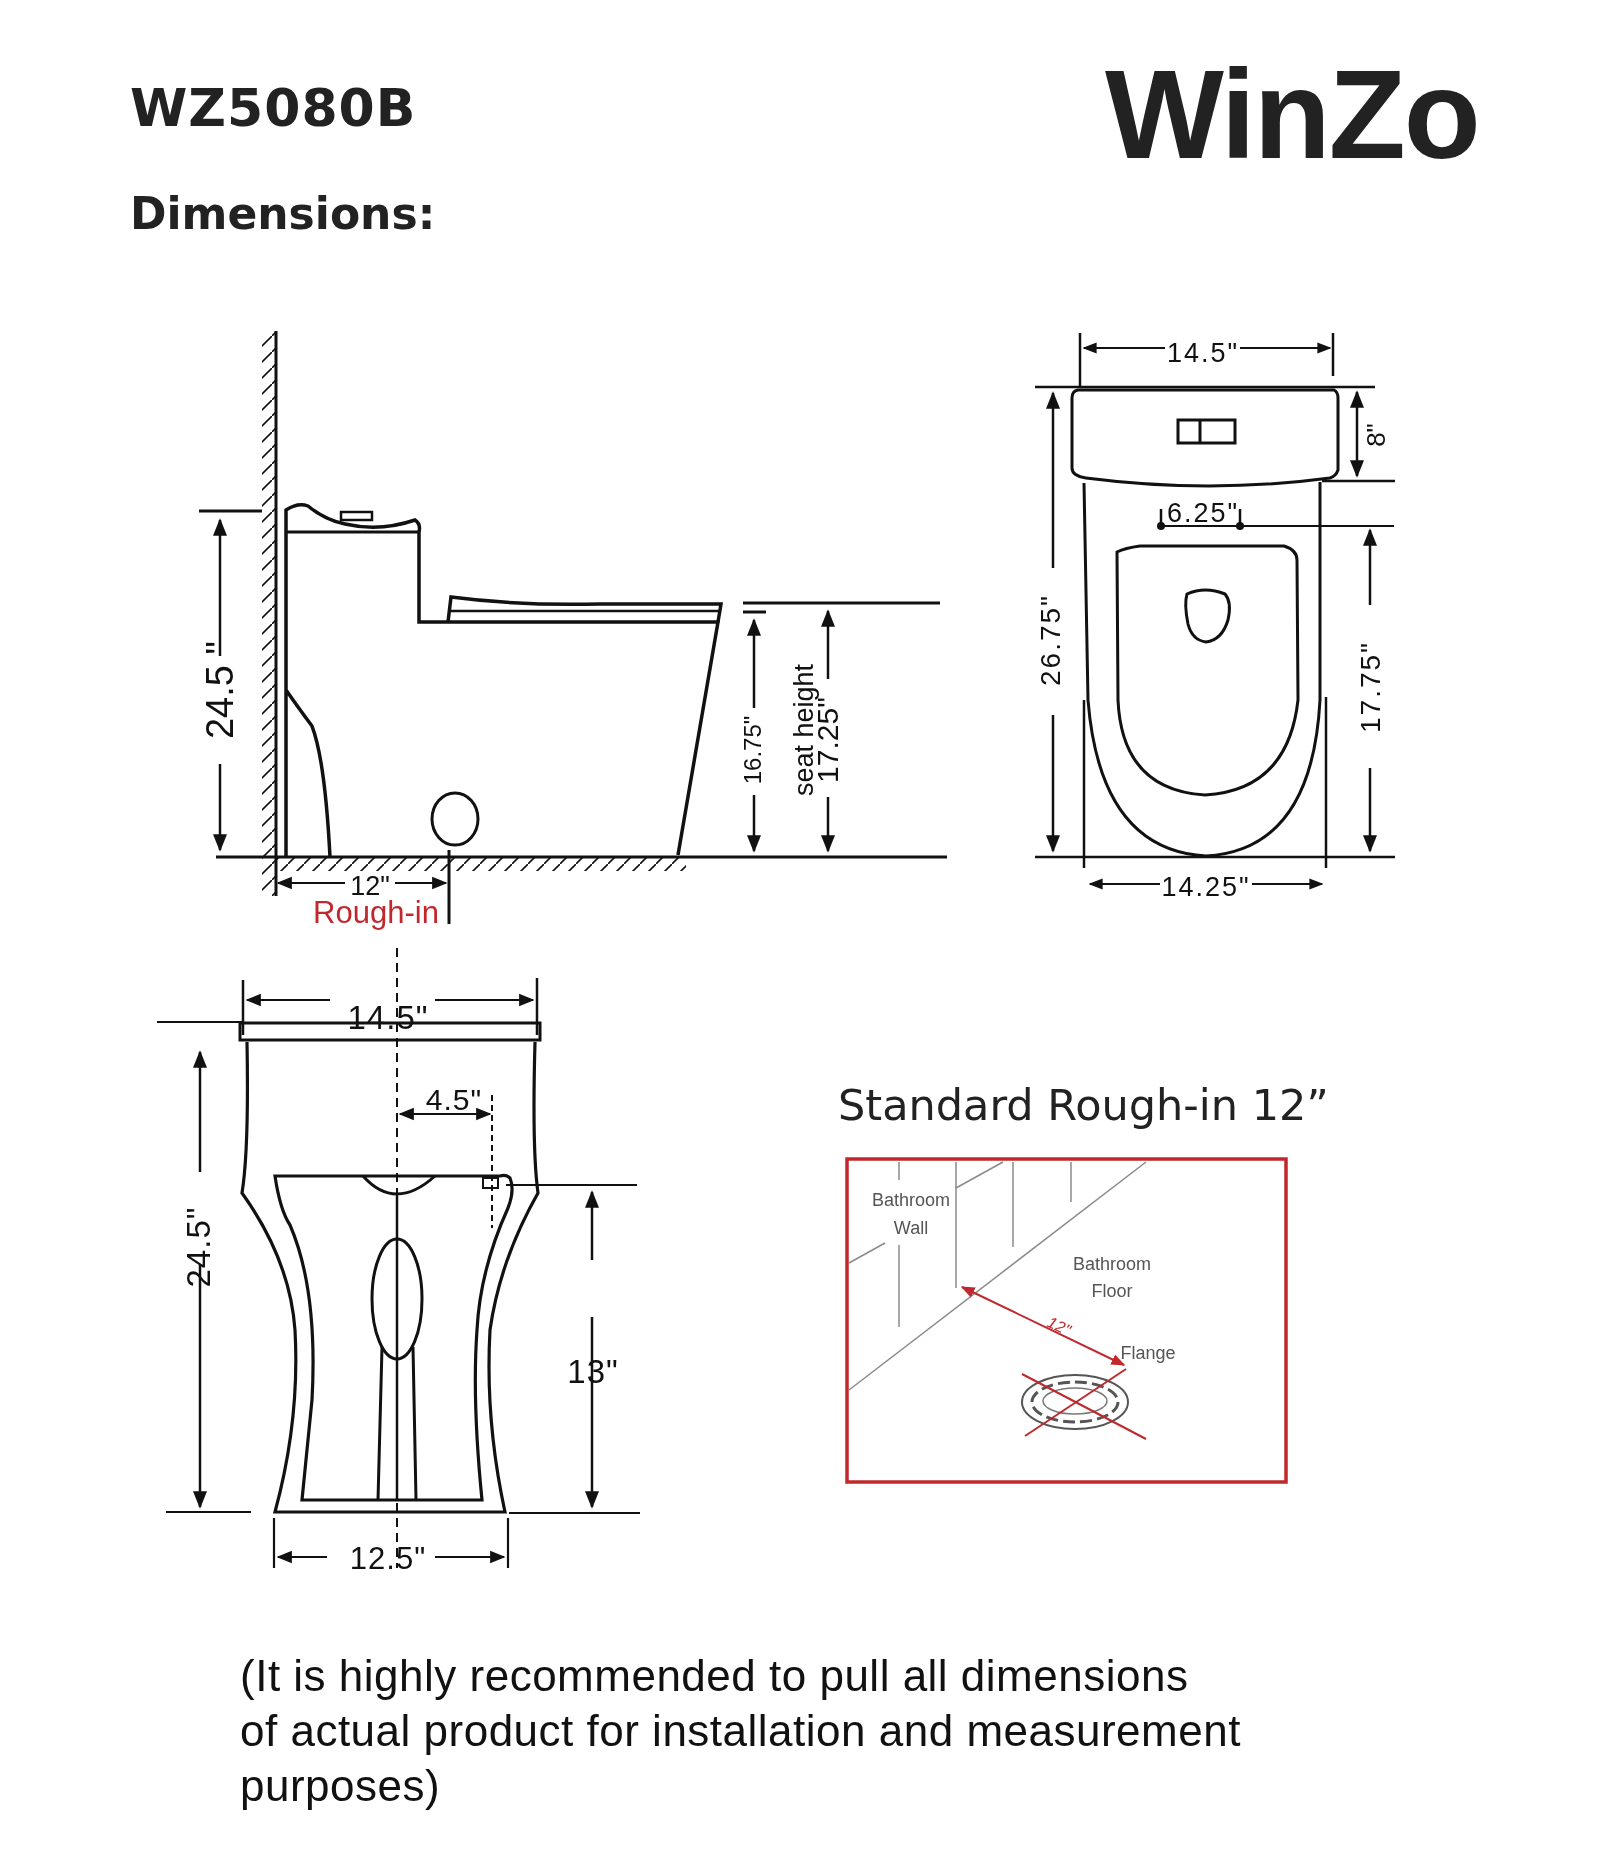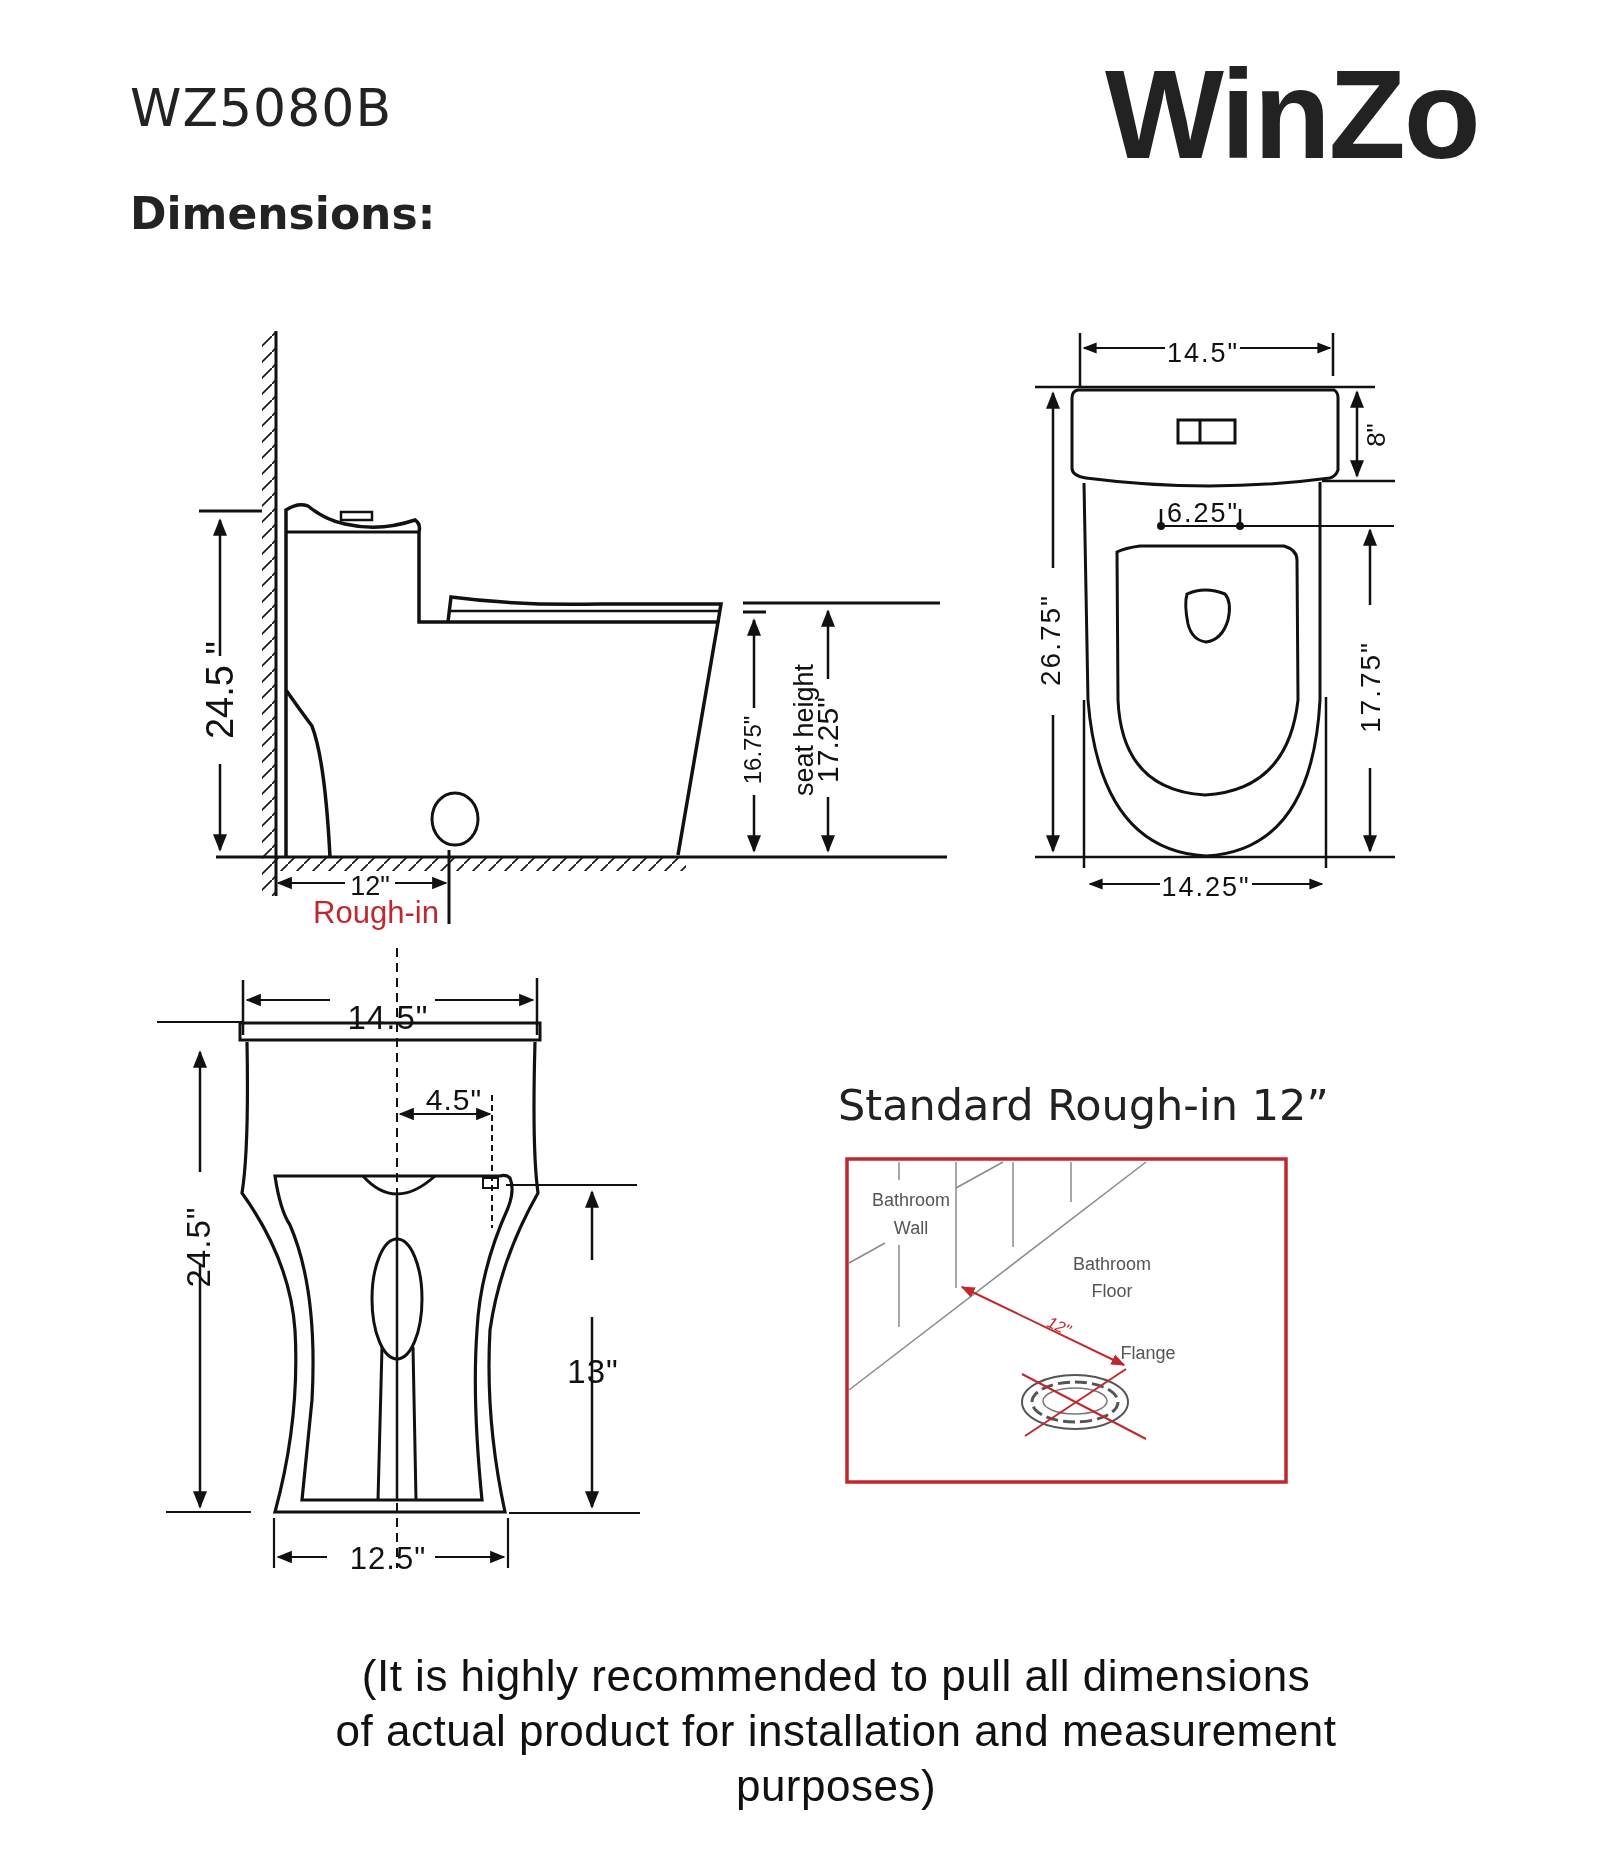--- a/index.html
+++ b/index.html
@@ -1,21 +1,21 @@
 <!DOCTYPE html>
 <html><head>
 <meta charset="utf-8">
 <style>
   html,body{margin:0;padding:0;background:#ffffff;}
   body{width:1600px;height:1876px;position:relative;overflow:hidden;font-family:"Liberation Sans","DejaVu Sans",sans-serif;color:#222;}
-  .model{position:absolute;left:130px;top:78px;font-family:"DejaVu Sans",sans-serif;font-weight:normal;font-size:52px;letter-spacing:1px;color:#222;}
+  .model{position:absolute;left:130px;top:78px;font-family:"DejaVu Sans",sans-serif;font-weight:bold;font-size:52px;letter-spacing:1px;color:#222;}
   .section{position:absolute;left:130px;top:188px;font-family:"DejaVu Sans",sans-serif;font-weight:bold;font-size:44px;color:#222;}
   .brand{position:absolute;left:1105px;top:52px;font-family:"Liberation Sans",sans-serif;font-weight:bold;font-size:126px;letter-spacing:-2px;color:#222;line-height:1;}
   svg.drawing{position:absolute;left:0;top:0;}
-  .note{position:absolute;left:216px;top:1648px;width:1240px;font-family:"Liberation Sans",sans-serif;font-size:44px;line-height:55px;color:#111;letter-spacing:0.5px;text-align:center;}
+  .note{position:absolute;left:240px;top:1648px;width:1240px;font-family:"Liberation Sans",sans-serif;font-size:44px;line-height:55px;color:#111;letter-spacing:0.5px;}
   .note span{display:block;white-space:nowrap;}
   .dim{font-family:"Liberation Sans",sans-serif;fill:#111;}
   .ln{stroke:#111;fill:none;}
 </style>
 </head>
 <body>
 
 <div class="model">WZ5080B</div>
 <div class="section">Dimensions:</div>
 <div class="brand">WinZo</div>

